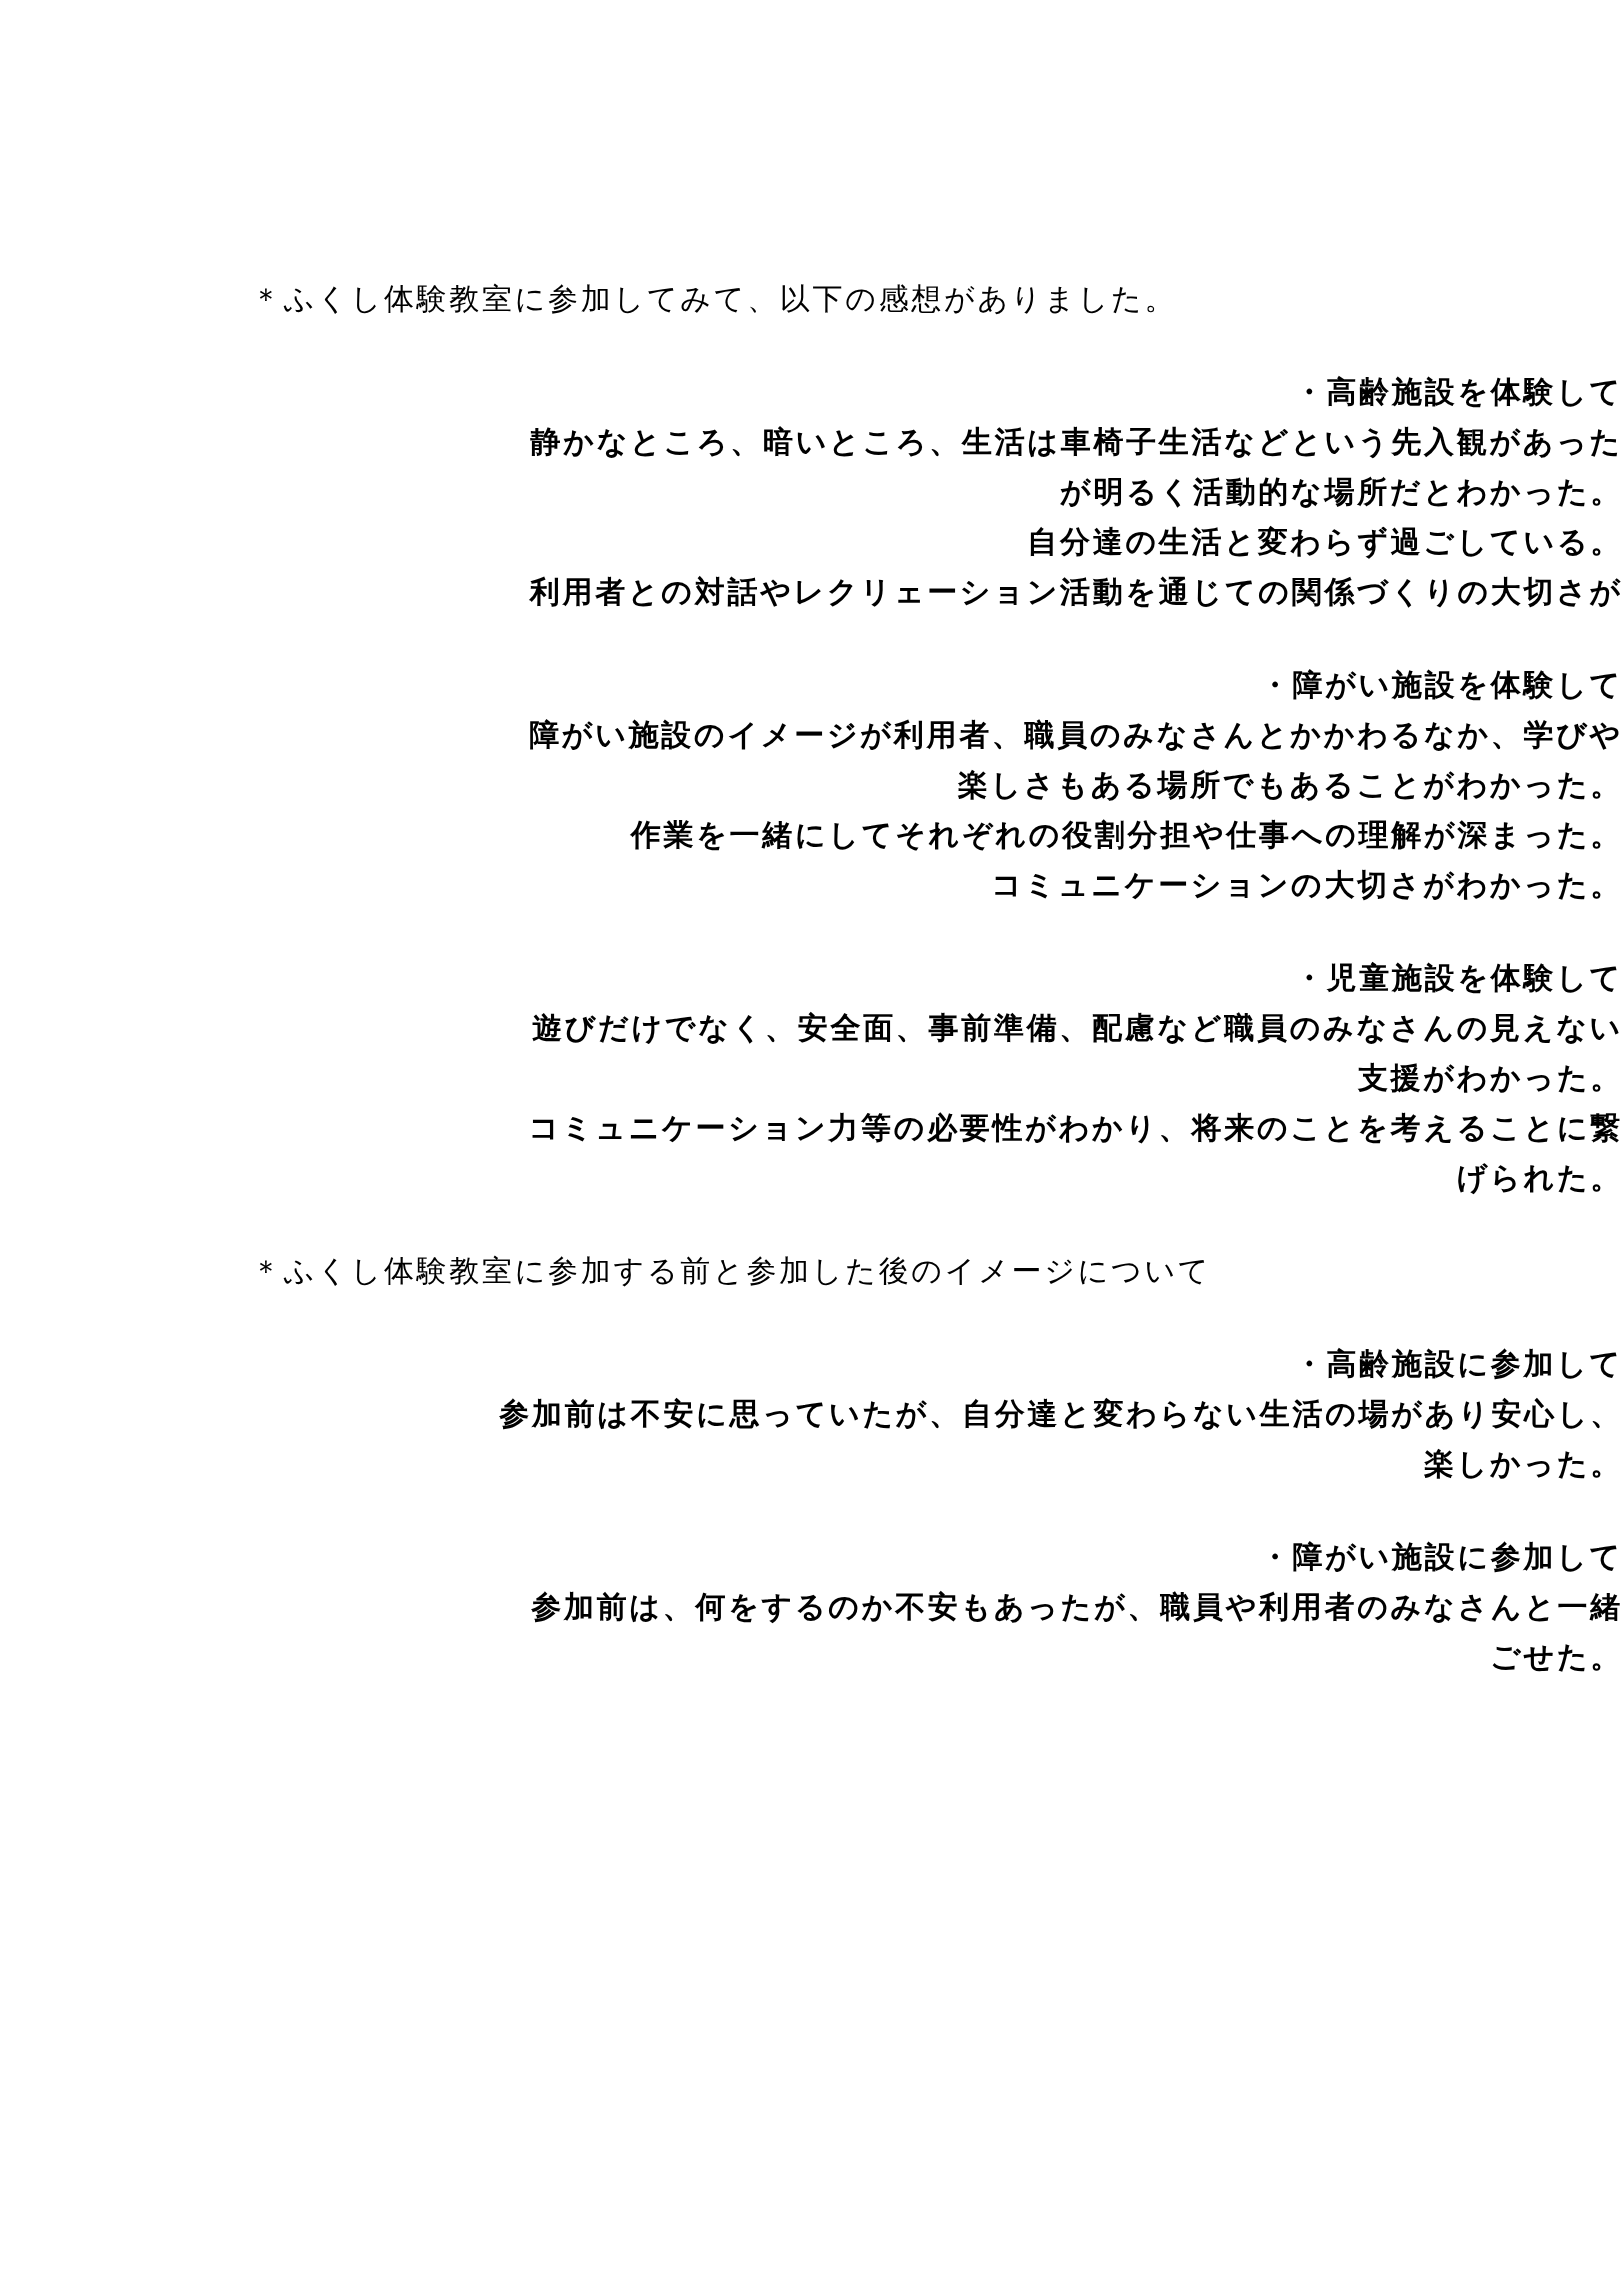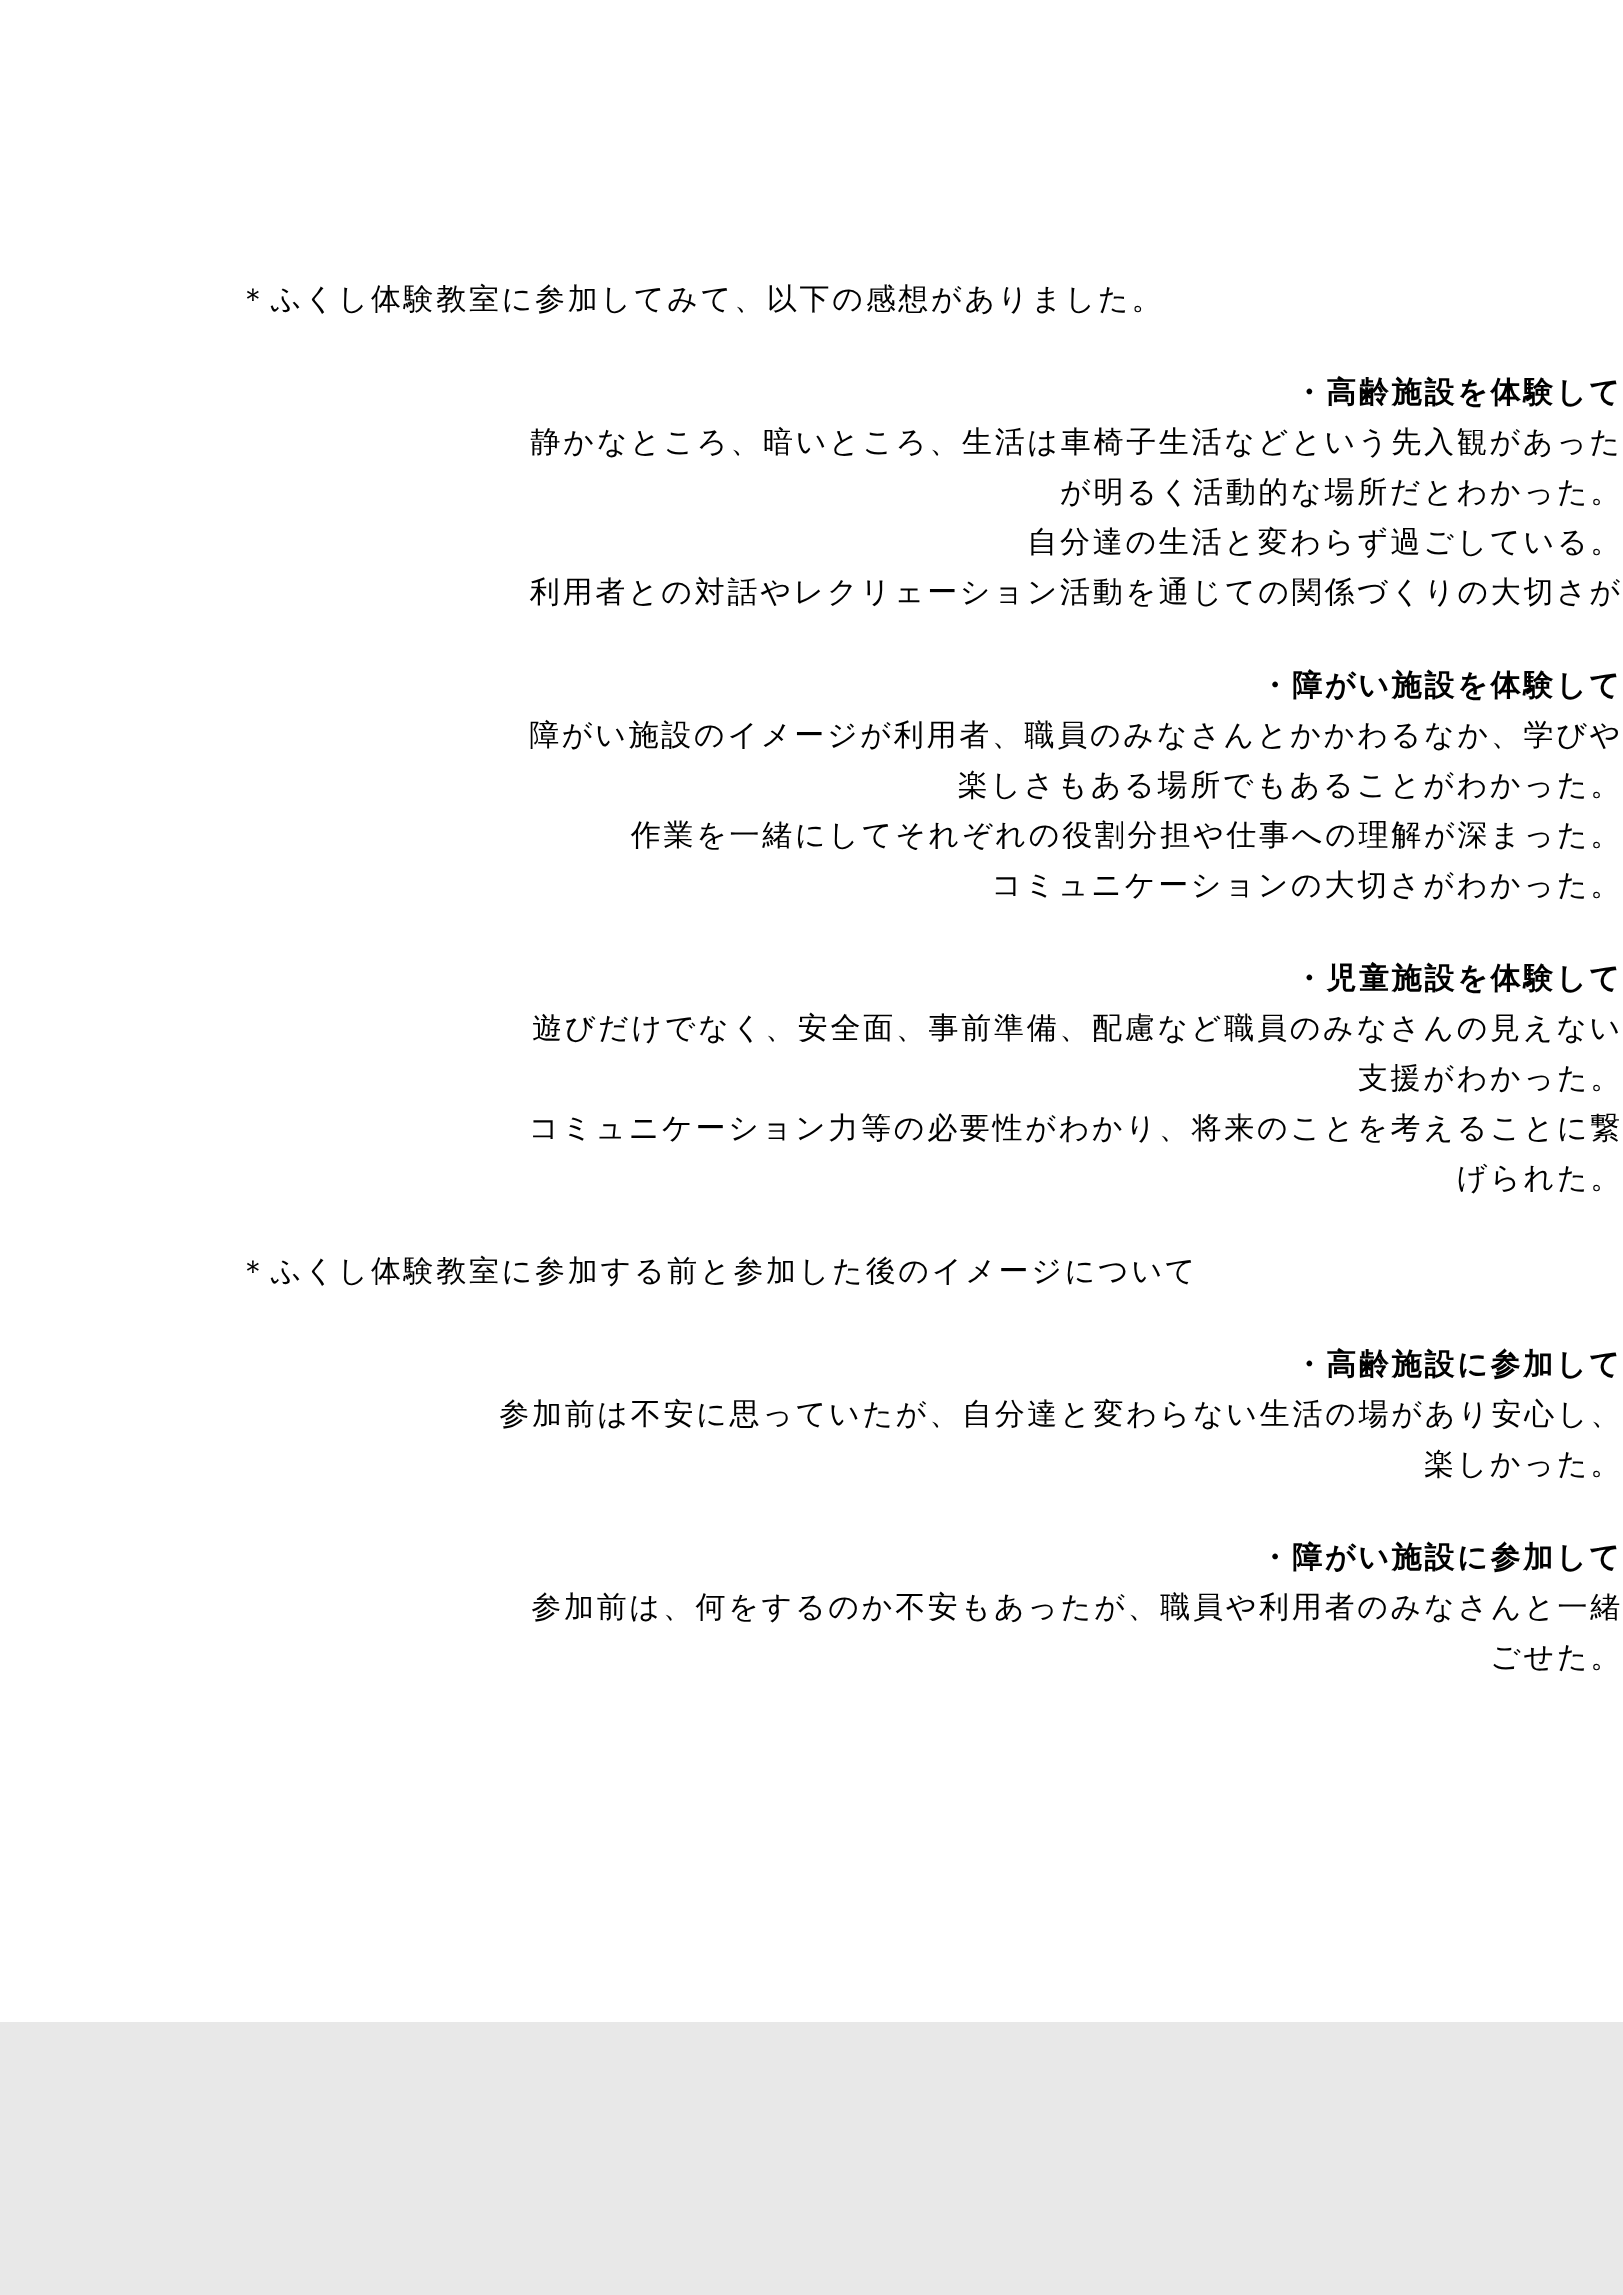--- a/index.html
+++ b/index.html
@@ -3,27 +3,28 @@
 <meta charset="utf-8">
 <style>
   html, body {
     margin: 0;
     padding: 0;
     background: #e8e8e8;
   }
   .page {
     position: relative;
     width: 1623px;
-    height: 2022px;
+    height: 2295px;
     background: #ffffff;
     color: #000000;
     box-sizing: border-box;
     padding-top: 274px;
     overflow: hidden;
     font-family: "Liberation Sans", sans-serif;
+    padding-left: 13px;
   }
   .line {
     font-size: 30px;
     line-height: 50px;
     letter-spacing: 2.7px;
     white-space: pre;
     color: #000000;
   }
   .line--title {
     margin-left: 238px;
@@ -33,21 +34,21 @@
   .block {
     margin-bottom: 43px;
     text-align: right;
   }
   .line--heading {
     margin-left: 262px;
     font-weight: 700;
   }
   .line--body {
     margin-left: 297px;
-    font-weight: 400;
+    font-weight: 700;
   }
 </style>
 </head>
 <body>
 
 <div class="page">
 
   <section>
     <div class="line line--title">＊ふくし体験教室に参加してみて、以下の感想がありました。</div>
 

